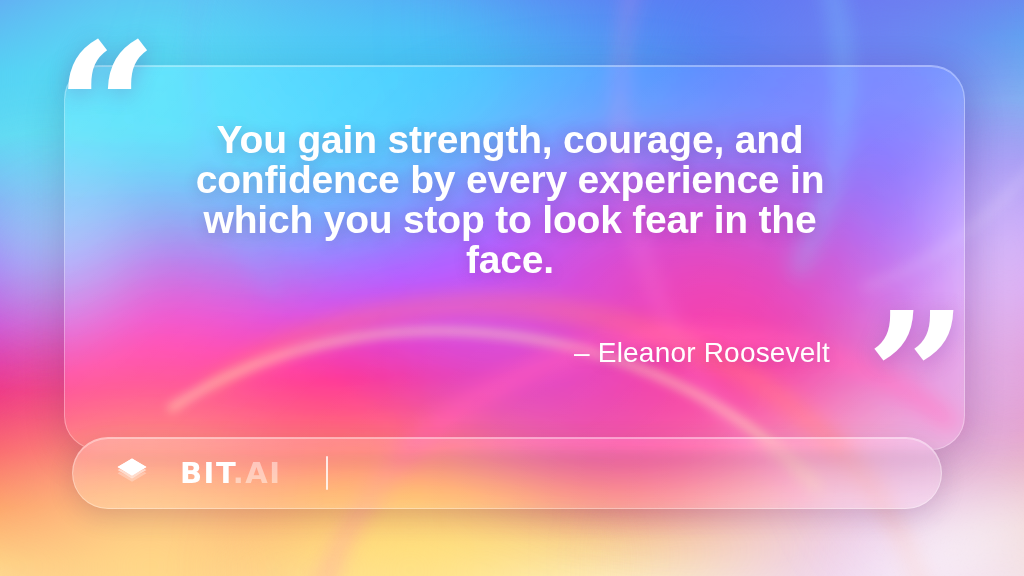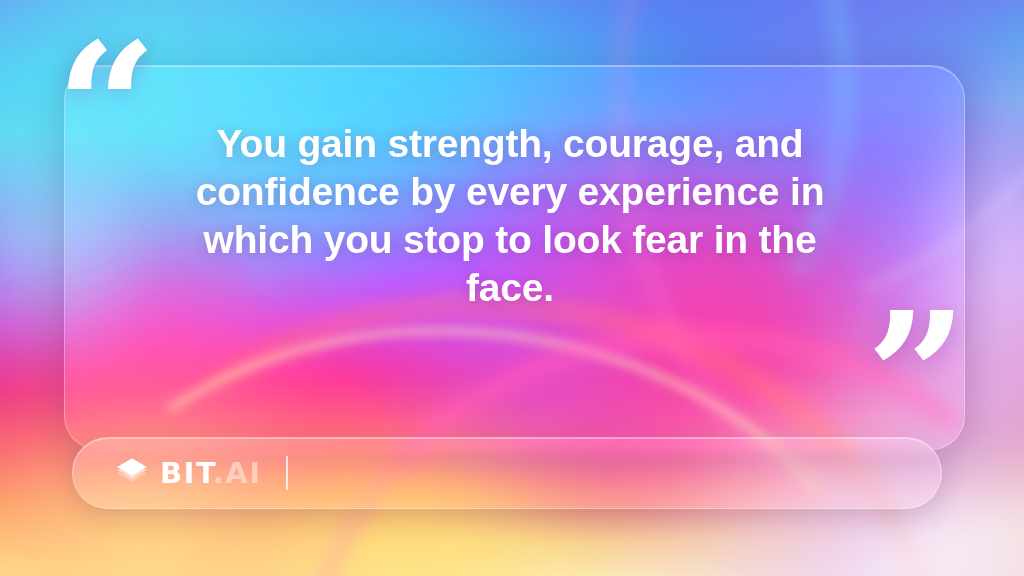--- a/index.html
+++ b/index.html
@@ -109,21 +109,21 @@
   #quote-text {
     position: absolute;
     left: 190px;
     top: 120px;
     width: 640px;
     text-align: center;
     color: #ffffff;
     font-family: "Liberation Sans", sans-serif;
     font-weight: 700;
     font-size: 39px;
-    line-height: 48px;
+    line-height: 40px;
     letter-spacing: -0.2px;
     text-shadow: 0 2px 14px rgba(110,40,120,0.28);
     white-space: pre-line;
   }
 
   #quote-author {
     position: absolute;
     left: 190px;
     top: 337px;
     width: 640px;
@@ -152,20 +152,21 @@
     border: 1px solid rgba(255,255,255,0.34);
     box-shadow:
       0 8px 26px rgba(60,20,80,0.16),
       inset 0 1px 0 rgba(255,255,255,0.38);
     backdrop-filter: blur(7px) saturate(120%);
     -webkit-backdrop-filter: blur(7px) saturate(120%);
     display: flex;
     align-items: center;
     box-sizing: border-box;
     padding-left: 42px;
+    gap: 20px;
   }
 
   #brand-logo-icon {
     width: 34px;
     height: 34px;
     flex: 0 0 auto;
     display: block;
   }
 
   #brand-wordmark {
@@ -289,20 +290,21 @@
 
   <div id="quote-card"></div>
 
   <div id="quote-open" class="quote-mark">“</div>
 
   <div id="quote-text">You gain strength, courage, and
 confidence by every experience in
 which you stop to look fear in the
 face.</div>
 
+  <div id="quote-author">– Eleanor Roosevelt</div>
 
   <div id="quote-close" class="quote-mark">”</div>
 
   <div id="footer-bar">
 
     <svg id="brand-logo-icon" viewBox="0 0 40 40">
       <polygon points="20,3 37,13 20,23 3,13" fill="#ffffff"></polygon>
       <polygon points="20,9.5 28,13 20,16.5 12,13" fill="none" stroke="#ffffff" stroke-width="0"></polygon>
       <polygon points="20,9.2 29,13 20,16.8 11,13" fill="rgba(255,255,255,0)"></polygon>
       <polygon points="20,3 37,13 20,23 3,13" fill="none"></polygon>

